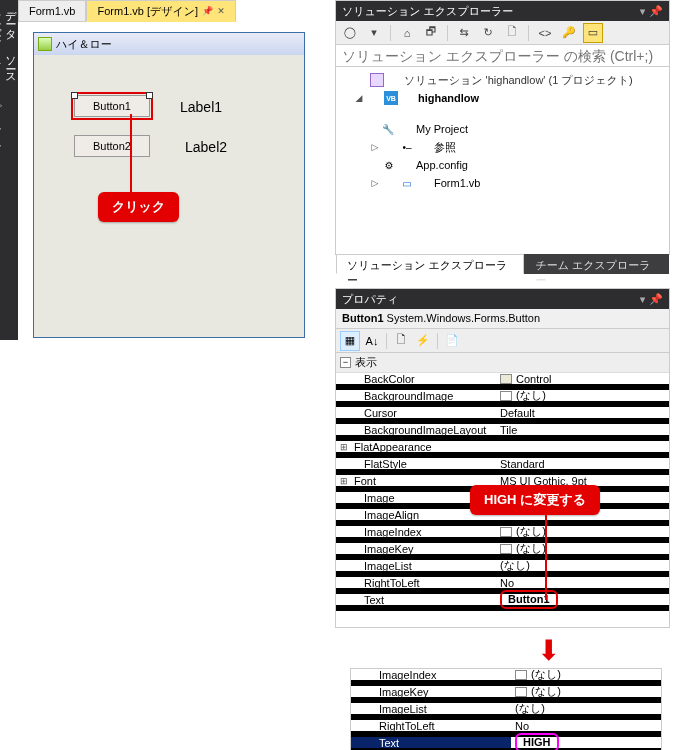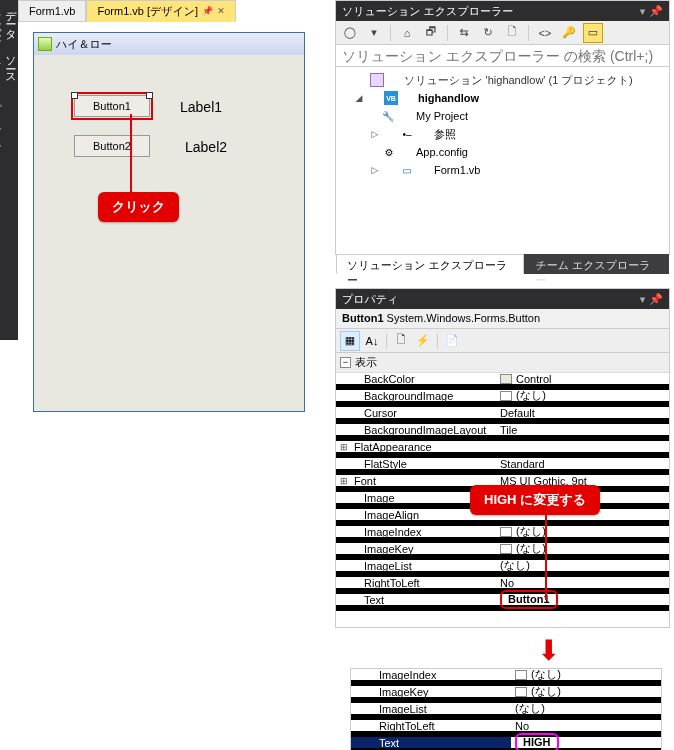--- a/index.html
+++ b/index.html
@@ -9,21 +9,21 @@
 .vstrip { position: absolute; left: 0; top: 0; width: 18px; height: 340px; background: #2d2d30; color: #fff; writing-mode: vertical-rl; text-orientation: upright; font-size: 10px; padding-top: 4px; letter-spacing: 2px; display:flex; flex-direction:column; align-items:flex-start;}
 .vstrip span { margin-bottom: 10px; }
 
 
 .tabbar { position: absolute; left: 18px; top: 0; height: 22px; display: flex; align-items: stretch; }
 .tabbar .tab { padding: 3px 10px; border: 1px solid #ccc; background: #eee; display: flex; align-items: center; gap: 4px; }
 .tabbar .tab.active { background: #ffe47a; border-bottom: 1px solid #ffe47a; }
 .tabbar .pin, .tabbar .close { font-size: 9px; color: #555; }
 
 
-.designer-frame { position: absolute; left: 33px; top: 32px; width: 272px; height: 380px; border: 1px solid #3a6ea5; background: #fff; }
+.designer-frame { position: absolute; left: 33px; top: 32px; width: 272px; height: 306px; border: 1px solid #3a6ea5; background: #fff; }
 .designer-frame .title { height: 22px; background: linear-gradient(#e8ecf8,#cbd6ef); display: flex; align-items: center; padding-left: 4px; gap: 4px; font-size: 11px; color: #000; }
 .designer-frame .title .icon { width: 14px; height: 14px; border: 1px solid #7a1; background: linear-gradient(#dfb,#9c4); }
 .designer-frame .surface { position: relative; height: calc(100% - 22px); background: #e8e8e0; }
 .dbtn { position: absolute; width: 76px; height: 22px; border: 1px solid #999; background: #efece8; text-align: center; line-height: 20px; font-size: 11px; }
 .dbtn.sel { outline: 2px solid #d00; outline-offset: 1px; }
 .dbtn.sel::before, .dbtn.sel::after { content:''; position:absolute; width:5px; height:5px; background:#fff; border:1px solid #333; }
 .dbtn.sel::before { left:-4px; top:-4px; }
 .dbtn.sel::after { right:-4px; top:-4px; }
 .dlbl { position: absolute; font-size: 14px; color: #000; }
 
@@ -148,21 +148,21 @@
     <div class="node" style="padding-left:2px;">
         <span class="exp"></span>
         <span class="nic sln"></span>
         <span class="sol">ソリューション 'highandlow' (1 プロジェクト)</span>
       </div>
     <div class="node" style="padding-left:16px;">
         <span class="exp">◢</span>
         <span class="nic vb">VB</span>
         <span class="proj">highandlow</span>
       </div>
-    <div class="node" style="padding-left:44px;">
+    <div class="node" style="padding-left:44px;margin-top:13px;">
         <span class="nic wrench"></span>
         <span>My Project</span>
       </div>
     <div class="node" style="padding-left:32px;">
         <span class="exp">▷</span>
         <span class="nic ref"></span>
         <span>参照</span>
       </div>
     <div class="node" style="padding-left:44px;">
         <span class="nic cfg"></span>

